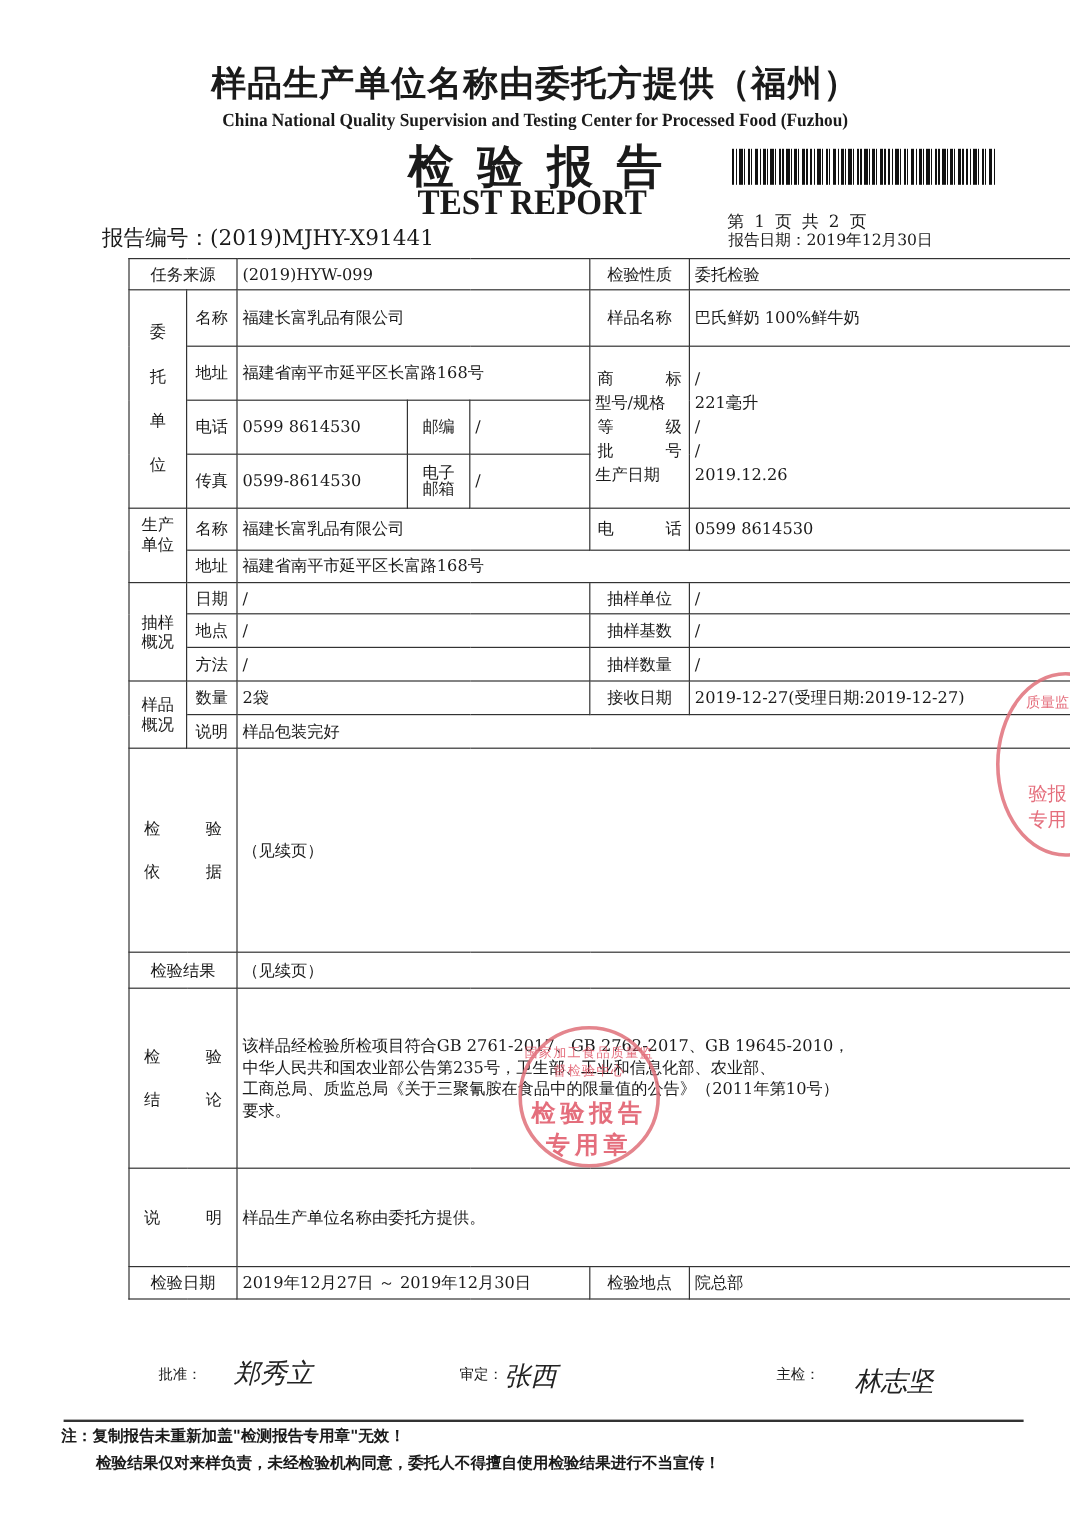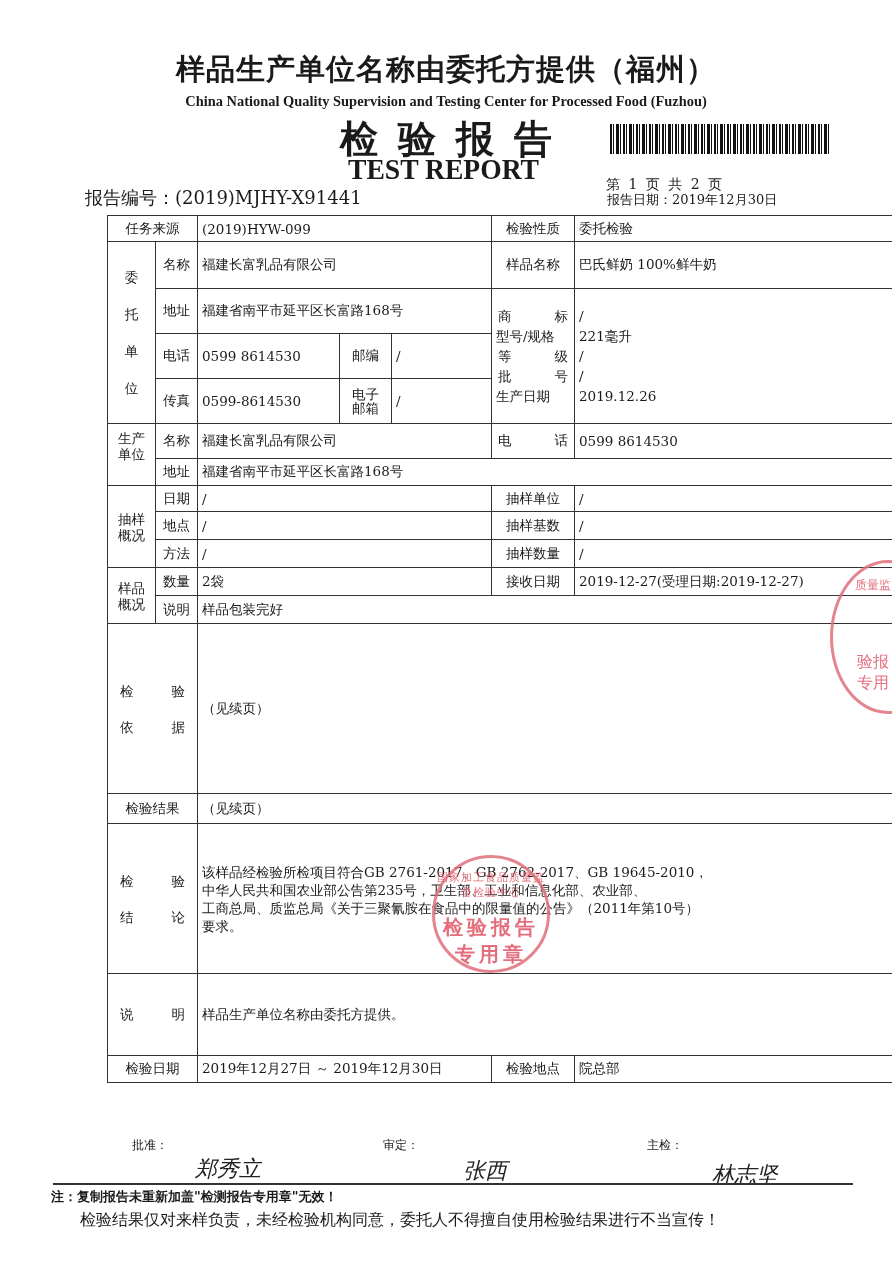--- a/index.html
+++ b/index.html
@@ -20,24 +20,24 @@
   table.main td { border:1.4px solid #333; font-size:13.5px; padding:0 4px; vertical-align:middle; white-space:nowrap; overflow:hidden; }
   td.lbl { text-align:center; }
   td.vlbl { text-align:center; line-height:37px; font-size:14px; }
   td.val { text-align:left; }
   .spread { display:flex; justify-content:space-between; padding:0 2px; }
   .inner-lines div { height:20px; line-height:20px; }
   .conclusion-text { white-space:normal !important; line-height:18px; font-size:13px; padding:6px 4px !important; }
   .two-line { line-height:14px; font-size:13px; }
 
   .sig-row { top:1137px; font-size:12px; }
-  .sig { font-family:Liberation Serif, serif; font-style:italic; font-size:22px; color:#222;margin-top:24px; }
+  .sig { font-family:Liberation Serif, serif; font-style:italic; font-size:22px; color:#222; }
   .rule { left:53px; top:1183px; width:800px; height:2px; background:#333; }
   .note1 { left:51px; top:1188px; font-size:13px; font-weight:bold; }
-  .note2 { left:80px; top:1210px; font-size:16px; font-weight:normal; }
+  .note2 { left:80px; top:1210px; font-size:13px; font-weight:bold; }
 
   .stamp { border:3px solid #e0707a; border-radius:50%; color:#e05566; text-align:center; opacity:0.85; pointer-events:none; }
   .stamp .big { font-size:20px; letter-spacing:4px; font-weight:bold; }
   .stamp .arc { font-size:11px; letter-spacing:1px; }
 </style>
 </head>
 <body>
 
 <div class="abs title-cn">样品生产单位名称由委托方提供（福州）</div>
 <div class="abs title-en">China National Quality Supervision and Testing Center for Processed Food (Fuzhou)</div>
@@ -253,19 +253,19 @@
 
 <div class="abs stamp" style="left:830px;top:560px;width:110px;height:148px;font-size:16px;">
   <div style="margin-top:14px;margin-left:-30px;font-size:12px">质量监</div>
   <div style="margin-top:58px;margin-left:-30px">验报</div>
   <div style="margin-left:-30px">专用</div>
 </div>
 
 <div class="abs sig-row" style="left:132px">批准：</div>
 <div class="abs sig" style="left:195px;top:1130px">郑秀立</div>
 <div class="abs sig-row" style="left:383px">审定：</div>
-<div class="abs sig" style="left:463px;top:1132px">张西</div>
+<div class="abs sig" style="left:420px;top:1132px">张西</div>
 <div class="abs sig-row" style="left:647px">主检：</div>
 <div class="abs sig" style="left:712px;top:1136px">林志坚</div>
 
 <div class="abs rule"></div>
 <div class="abs note1">注：复制报告未重新加盖"检测报告专用章"无效！</div>
 <div class="abs note2">检验结果仅对来样负责，未经检验机构同意，委托人不得擅自使用检验结果进行不当宣传！</div>
 
 </body></html>

